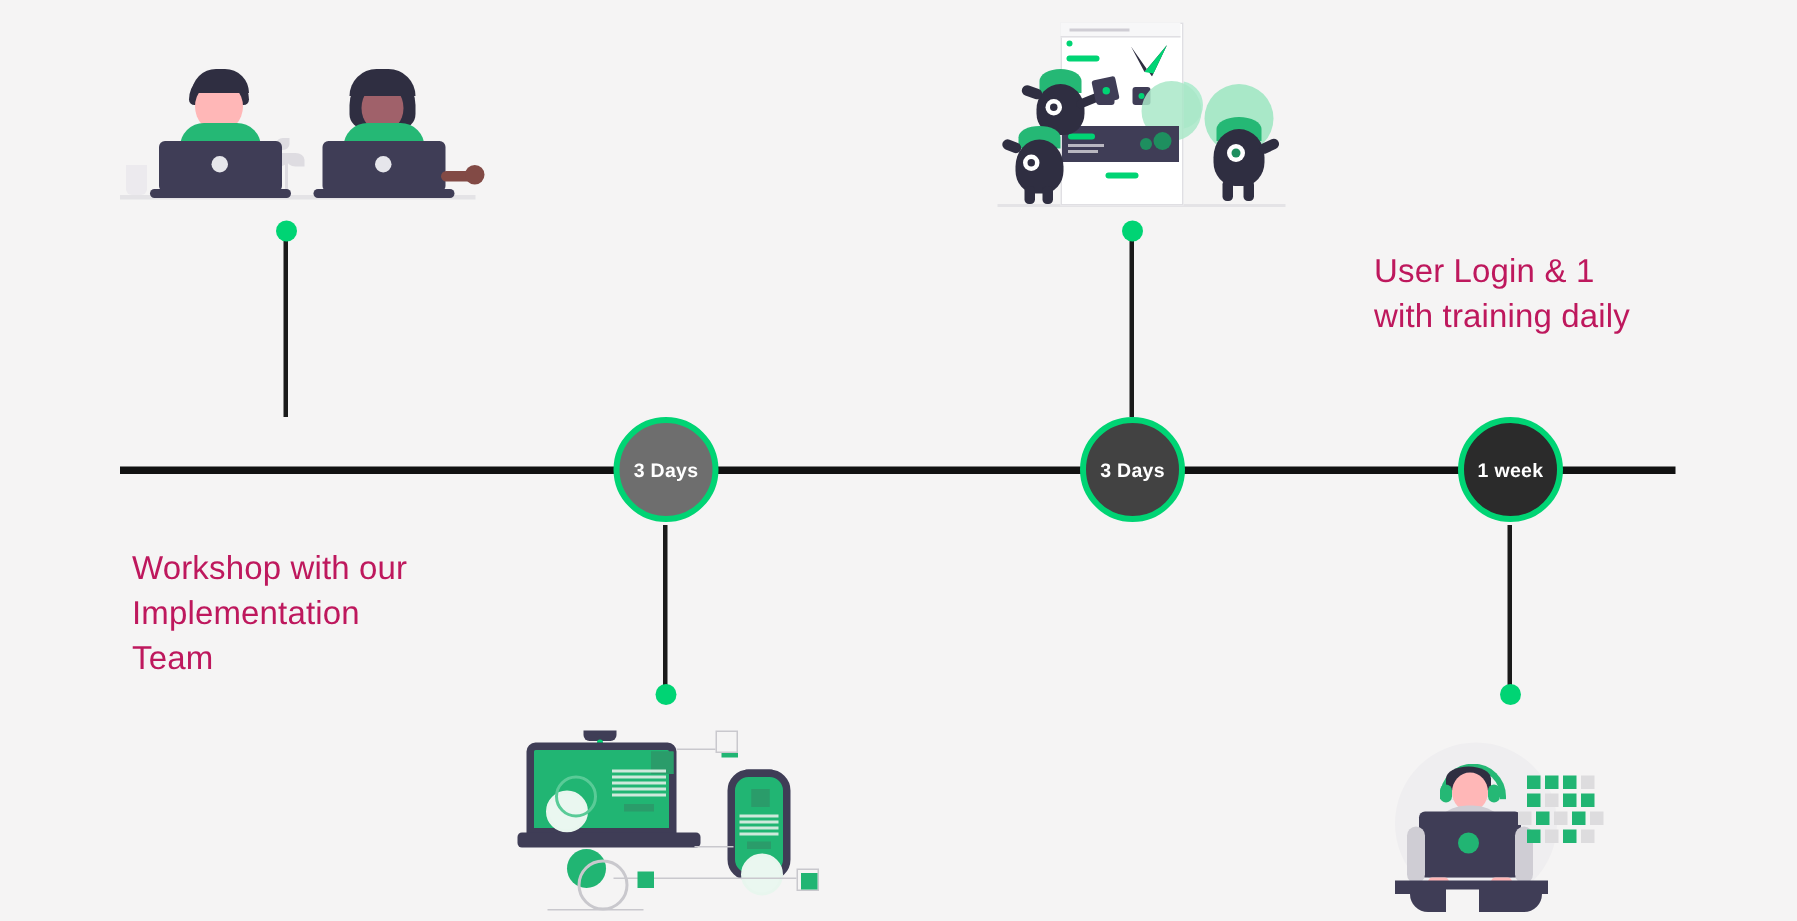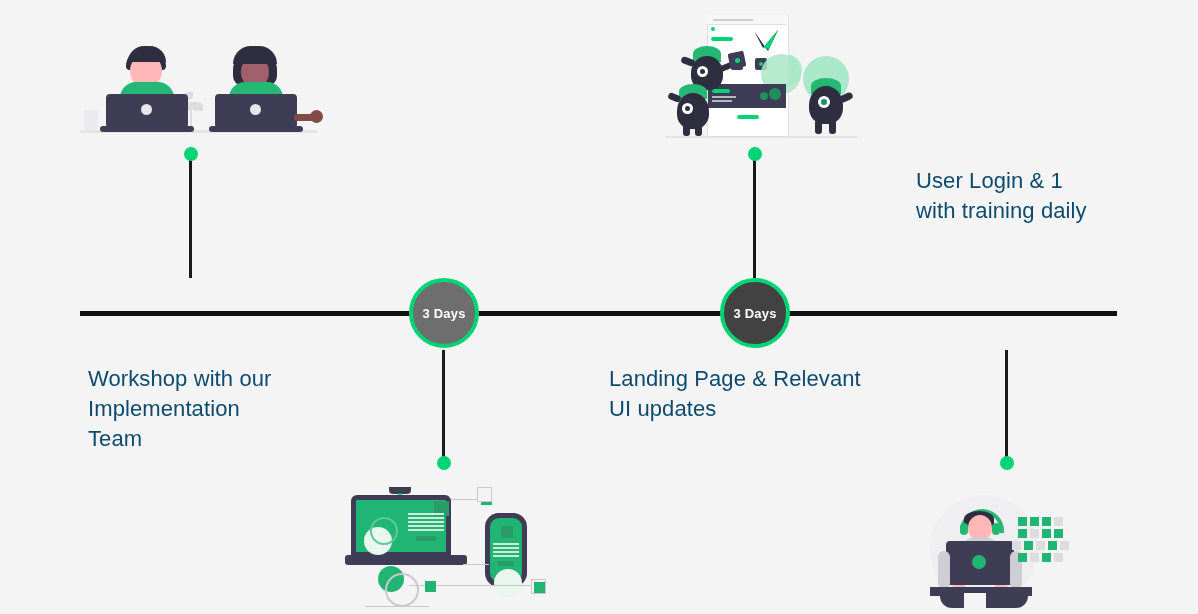--- a/index.html
+++ b/index.html
@@ -61,21 +61,21 @@
     width: 14px;
     height: 14px;
     border-radius: 50%;
     background: #00d474;
     z-index: 3;
   }
 
   
   .caption {
     position: absolute;
-    color: #0c4a6e;
+    color: #be185d;
     font-size: 22px;
     line-height: 30px;
     font-weight: 400;
     letter-spacing: 0.1px;
   }
 
   
   .illus { position: absolute; }
 
   
@@ -400,31 +400,30 @@
 
 
   <div class="milestone" style="left:409px; top:278px; background:#6e6e6e;">
     <span class="m-label">3 Days</span>
   </div>
 
   <div class="milestone" style="left:720px; top:278px; background:#424242;">
     <span class="m-label">3 Days</span>
   </div>
 
+  <div class="milestone" style="left:972px; top:278px; background:#2b2b2b;">
+    <span class="m-label">1 week</span>
+  </div>
 
   <div class="caption" style="left:88px; top:364px; width:270px;">
     <div>Workshop with our</div>
     <div>Implementation</div>
     <div>Team</div>
   </div>
 
 
-  <div class="caption" style="left:609px; top:364px; width:300px;">
-    <div>Landing Page &amp; Relevant</div>
-    <div>UI updates</div>
-  </div>
 
   <div class="caption" style="left:916px; top:166px; width:230px;">
     <div>User Login &amp; 1</div>
     <div>with training daily</div>
   </div>
 
 </div>
 
 </body></html>

